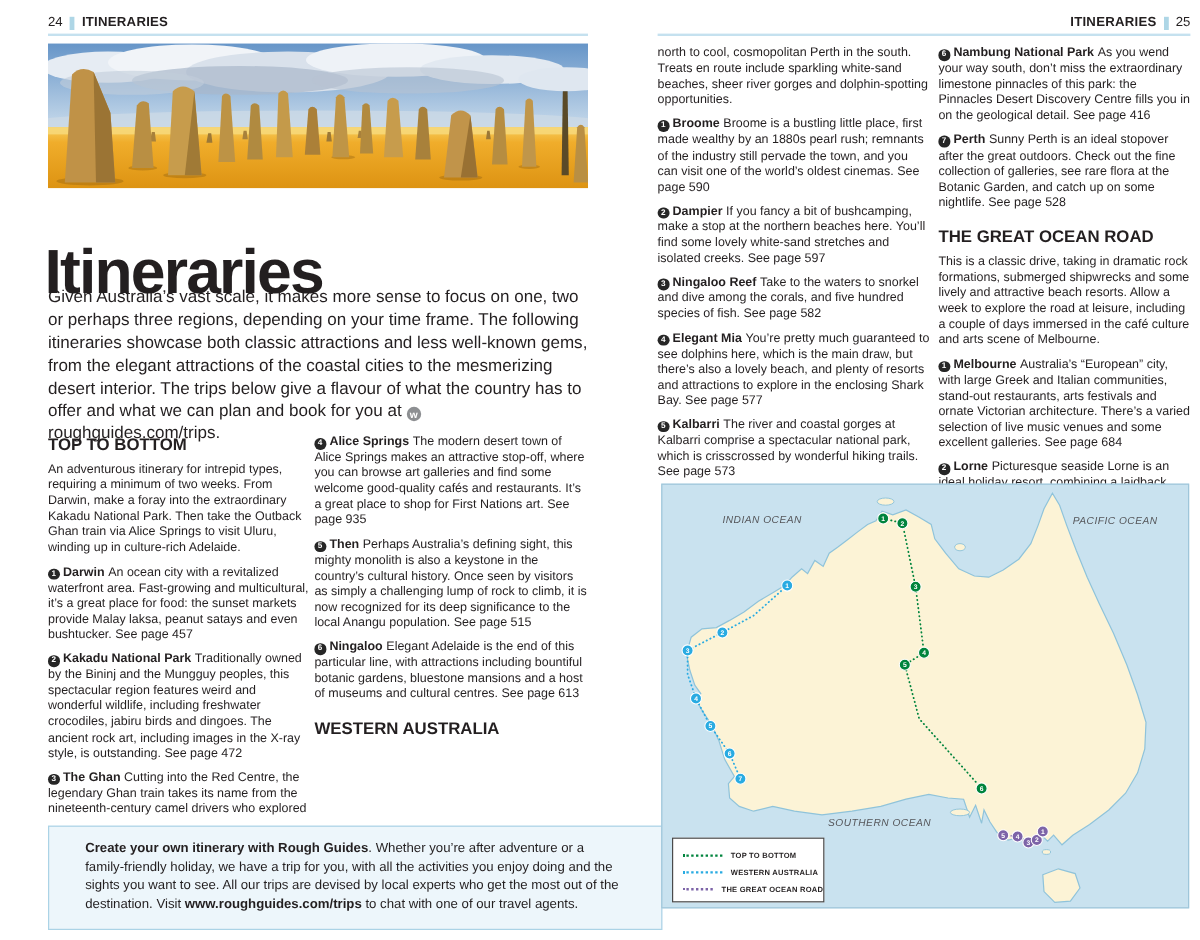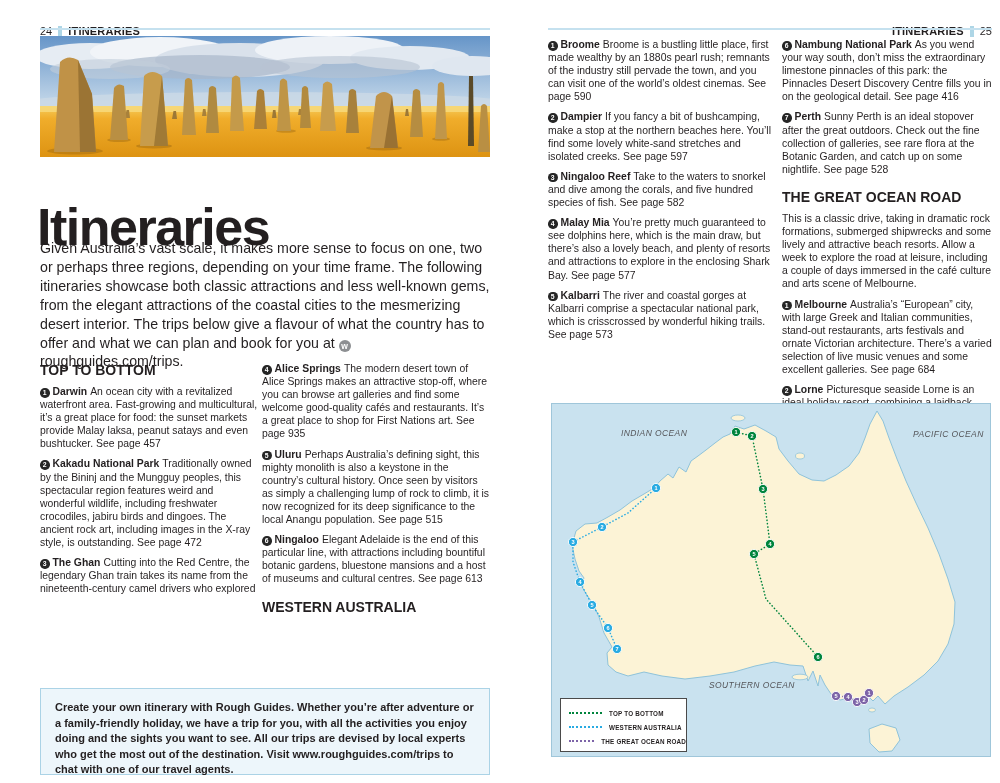--- a/index.html
+++ b/index.html
@@ -3,21 +3,21 @@
 <meta charset="utf-8">
 <style>
   html,body{margin:0;padding:0;}
   body{
     position:relative;width:1000px;height:783px;overflow:hidden;
     background:#ffffff;color:#231f20;
     font-family:"Liberation Sans",sans-serif;
     -webkit-font-smoothing:antialiased;
   }
   
-  .runhead{position:absolute;top:25px;display:flex;align-items:center;font-size:11px;}
+  .runhead{position:absolute;top:13px;display:flex;align-items:center;font-size:11px;}
   .runhead .hbar{width:4px;height:11px;background:#aed6e6;margin:0 6px;}
   .runhead .hlabel{font-weight:700;letter-spacing:.2px;}
   .hrule{position:absolute;top:28px;height:2px;background:#c5e1ef;}
   
   .photo{position:absolute;left:40px;top:36px;width:450px;height:121px;overflow:hidden;}
   .big-title{position:absolute;left:37px;top:166px;font-size:52px;font-weight:900;letter-spacing:-1.5px;line-height:1;}
   .intro{position:absolute;left:40px;top:239px;width:454px;font-size:14.2px;line-height:18.9px;}
   .web-icon{display:inline-block;width:12px;height:12px;border-radius:50%;background:#8d8f92;color:#fff;
     font-size:8.5px;line-height:12px;text-align:center;font-weight:700;vertical-align:-1px;margin-right:1px;}
   .col{position:absolute;}
@@ -25,26 +25,26 @@
   .colL2{left:262px;top:362px;width:228px;}
   .colR1{left:548px;top:38px;width:227px;}
   .colR2{left:782px;top:38px;width:210px;}
   .sec-heading{font-size:14px;font-weight:700;margin:0 0 7px 0;}
   .sec-heading.mt{margin-top:13px;}
   .col p{font-size:10.4px;line-height:13.1px;margin:0 0 7px 0;}
   .item strong{margin-right:3px;}
   .badge{display:inline-block;width:9.5px;height:9.5px;border-radius:50%;background:#262626;color:#fff;
     font-size:6.8px;line-height:9.5px;text-align:center;font-weight:700;margin-right:3px;vertical-align:0px;}
   
-  .promo{position:absolute;left:40px;top:688px;width:450px;height:87px;box-sizing:border-box;
-    background:#edf6fb;border:1px solid #abd3e6;padding:11px 14px;font-size:11px;line-height:15.6px;font-weight:bold;}
+  .promo{position:absolute;left:40px;top:688px;width:512px;height:87px;box-sizing:border-box;
+    background:#edf6fb;border:1px solid #abd3e6;padding:11px 30px;font-size:11px;line-height:15.6px;}
   
   .map{position:absolute;left:551px;top:403px;width:440px;height:354px;box-sizing:border-box;border:1px solid #9fc6da;}
   .map svg{position:absolute;left:0;top:0;}
-  .ocean-label{position:absolute;font-size:8.5px;font-style:italic;color:#55565a;letter-spacing:.4px;white-space:nowrap;margin-left:19px;}
+  .ocean-label{position:absolute;font-size:8.5px;font-style:italic;color:#55565a;letter-spacing:.4px;white-space:nowrap;}
   .lab-indian{left:50px;top:24px;}
   .lab-pacific{left:342px;top:25px;text-align:center;}
   .lab-southern{left:138px;top:276px;}
   .legend{position:absolute;left:8px;top:294px;width:127px;height:54px;box-sizing:border-box;
     background:#fff;border:1px solid #4a4a4a;padding:7px 0 0 8px;}
   .legend-row{display:flex;align-items:center;height:14px;}
   .legend-swatch{width:33px;border-top:2px dotted #000;margin-right:7px;}
   .legend-label{font-size:6.3px;font-weight:700;letter-spacing:.2px;white-space:nowrap;}
 </style>
 </head>
@@ -126,67 +126,69 @@
 </div>
 
 <h1 class="big-title">Itineraries</h1>
 
 <div class="intro">
   <span>Given Australia’s vast scale, it makes more sense to focus on one, two or perhaps three regions, depending on your time frame. The following itineraries showcase both classic attractions and less well-known gems, from the elegant attractions of the coastal cities to the mesmerizing desert interior. The trips below give a flavour of what the country has to offer and what we can plan and book for you at </span><span class="web-icon">w</span><span>roughguides.com/trips.</span>
 </div>
 
 <div class="col colL1">
   <h2 class="sec-heading">TOP TO BOTTOM</h2>
+  <p>An adventurous itinerary for intrepid types, requiring a minimum of two weeks. From Darwin, make a foray into the extraordinary Kakadu National Park. Then take the Outback Ghan train via Alice Springs to visit Uluru, winding up in culture-rich Adelaide.</p>
   <p class="item">
     <span class="badge">1</span><strong>Darwin</strong><span>An ocean city with a revitalized waterfront area. Fast-growing and multicultural, it’s a great place for food: the sunset markets provide Malay laksa, peanut satays and even bushtucker. See page 457</span>
   </p>
   <p class="item">
     <span class="badge">2</span><strong>Kakadu National Park</strong><span>Traditionally owned by the Bininj and the Mungguy peoples, this spectacular region features weird and wonderful wildlife, including freshwater crocodiles, jabiru birds and dingoes. The ancient rock art, including images in the X-ray style, is outstanding. See page 472</span>
   </p>
   <p class="item">
     <span class="badge">3</span><strong>The Ghan</strong><span>Cutting into the Red Centre, the legendary Ghan train takes its name from the nineteenth-century camel drivers who explored</span>
   </p>
 </div>
 
 <div class="col colL2">
   <p class="item">
     <span class="badge">4</span><strong>Alice Springs</strong><span>The modern desert town of Alice Springs makes an attractive stop-off, where you can browse art galleries and find some welcome good-quality cafés and restaurants. It’s a great place to shop for First Nations art. See page 935</span>
   </p>
   <p class="item">
-    <span class="badge">5</span><strong>Uluru</strong><span>Perhaps Australia’s defining sight, this mighty monolith is also a keystone in the country’s cultural history. Once seen by visitors as simply a challenging lump of rock to climb, it is now recognized for its deep significance to the local Anangu population. See page 515</span>
+    <span class="badge">5</span><strong>Then</strong><span>Perhaps Australia’s defining sight, this mighty monolith is also a keystone in the country’s cultural history. Once seen by visitors as simply a challenging lump of rock to climb, it is now recognized for its deep significance to the local Anangu population. See page 515</span>
   </p>
   <p class="item">
     <span class="badge">6</span><strong>Ningaloo</strong><span>Elegant Adelaide is the end of this particular line, with attractions including bountiful botanic gardens, bluestone mansions and a host of museums and cultural centres. See page 613</span>
   </p>
   <h2 class="sec-heading mt">WESTERN AUSTRALIA</h2>
 </div>
 
 <div class="promo">
   <strong>Create your own itinerary with Rough Guides</strong><span>. Whether you’re after adventure or a family-friendly holiday, we have a trip for you, with all the activities you enjoy doing and the sights you want to see. All our trips are devised by local experts who get the most out of the destination. Visit </span><strong>www.roughguides.com/trips</strong><span> to chat with one of our travel agents.</span>
 </div>
 
 <div class="runhead" style="left:548px;width:444px;justify-content:flex-end;">
   <span class="hlabel">ITINERARIES</span>
   <span class="hbar"></span>
   <span>25</span>
 </div>
 <div class="hrule" style="left:548px;width:444px;"></div>
 
 <div class="col colR1">
+  <p>north to cool, cosmopolitan Perth in the south. Treats en route include sparkling white-sand beaches, sheer river gorges and dolphin-spotting opportunities.</p>
   <p class="item">
     <span class="badge">1</span><strong>Broome</strong><span>Broome is a bustling little place, first made wealthy by an 1880s pearl rush; remnants of the industry still pervade the town, and you can visit one of the world’s oldest cinemas. See page 590</span>
   </p>
   <p class="item">
     <span class="badge">2</span><strong>Dampier</strong><span>If you fancy a bit of bushcamping, make a stop at the northern beaches here. You’ll find some lovely white-sand stretches and isolated creeks. See page 597</span>
   </p>
   <p class="item">
     <span class="badge">3</span><strong>Ningaloo Reef</strong><span>Take to the waters to snorkel and dive among the corals, and five hundred species of fish. See page 582</span>
   </p>
   <p class="item">
-    <span class="badge">4</span><strong>Malay Mia</strong><span>You’re pretty much guaranteed to see dolphins here, which is the main draw, but there’s also a lovely beach, and plenty of resorts and attractions to explore in the enclosing Shark Bay. See page 577</span>
+    <span class="badge">4</span><strong>Elegant Mia</strong><span>You’re pretty much guaranteed to see dolphins here, which is the main draw, but there’s also a lovely beach, and plenty of resorts and attractions to explore in the enclosing Shark Bay. See page 577</span>
   </p>
   <p class="item">
     <span class="badge">5</span><strong>Kalbarri</strong><span>The river and coastal gorges at Kalbarri comprise a spectacular national park, which is crisscrossed by wonderful hiking trails. See page 573</span>
   </p>
 </div>
 
 <div class="col colR2">
   <p class="item">
     <span class="badge">6</span><strong>Nambung National Park</strong><span>As you wend your way south, don’t miss the extraordinary limestone pinnacles of this park: the Pinnacles Desert Discovery Centre fills you in on the geological detail. See page 416</span>
   </p>

